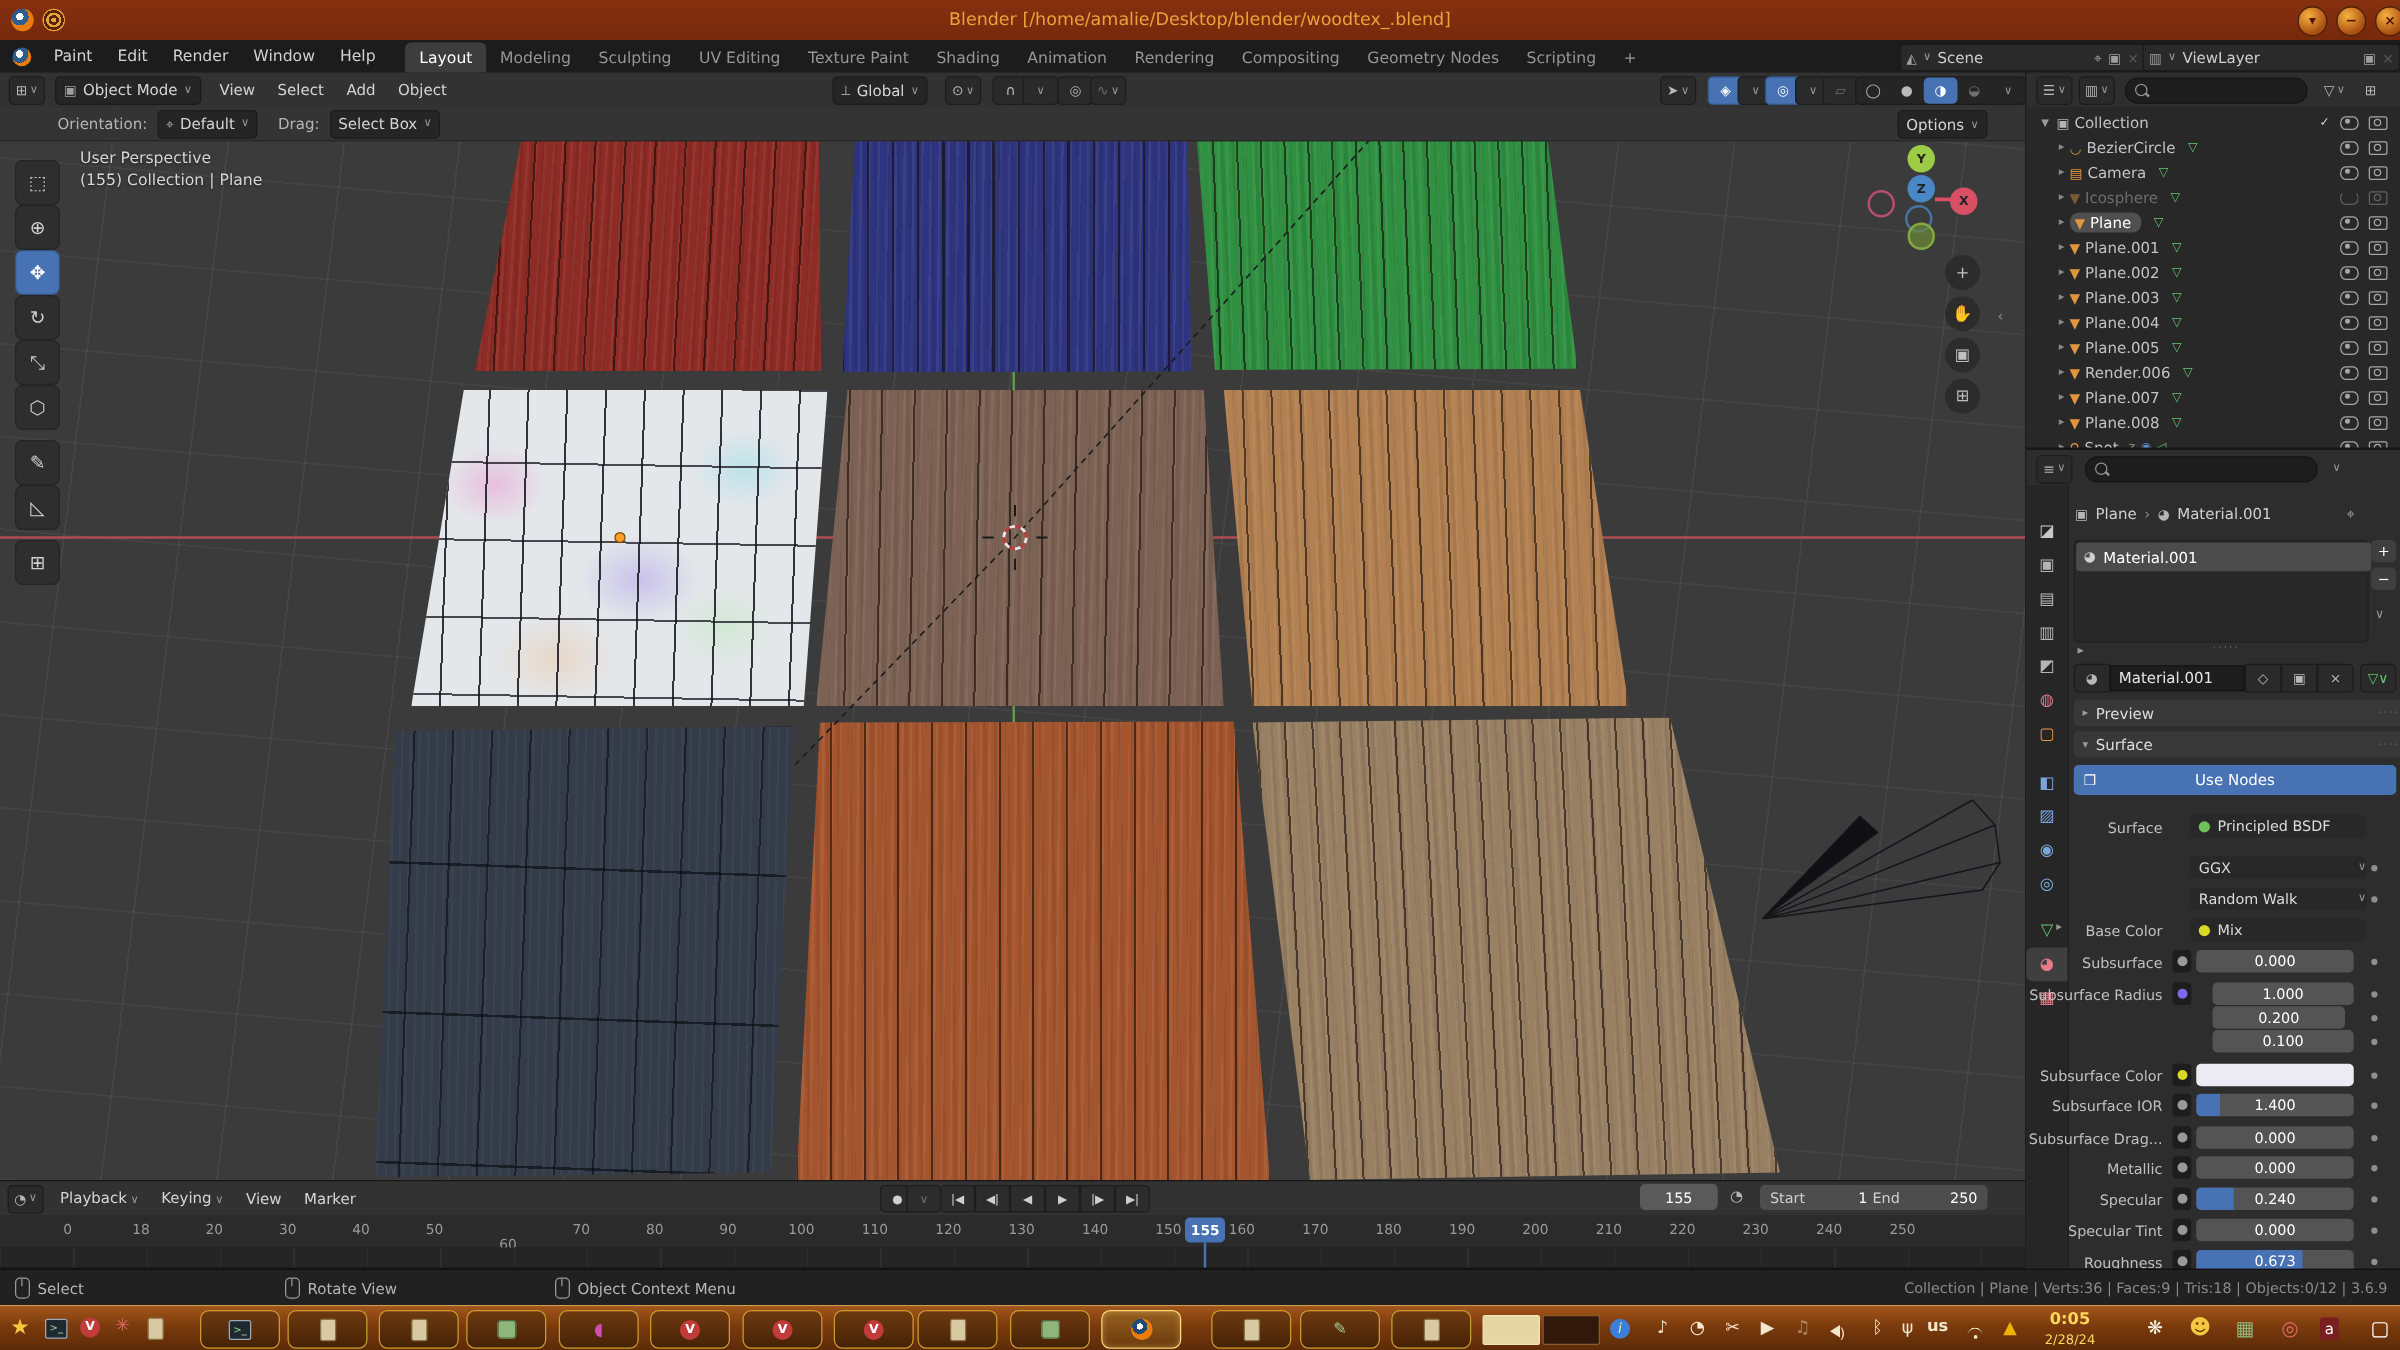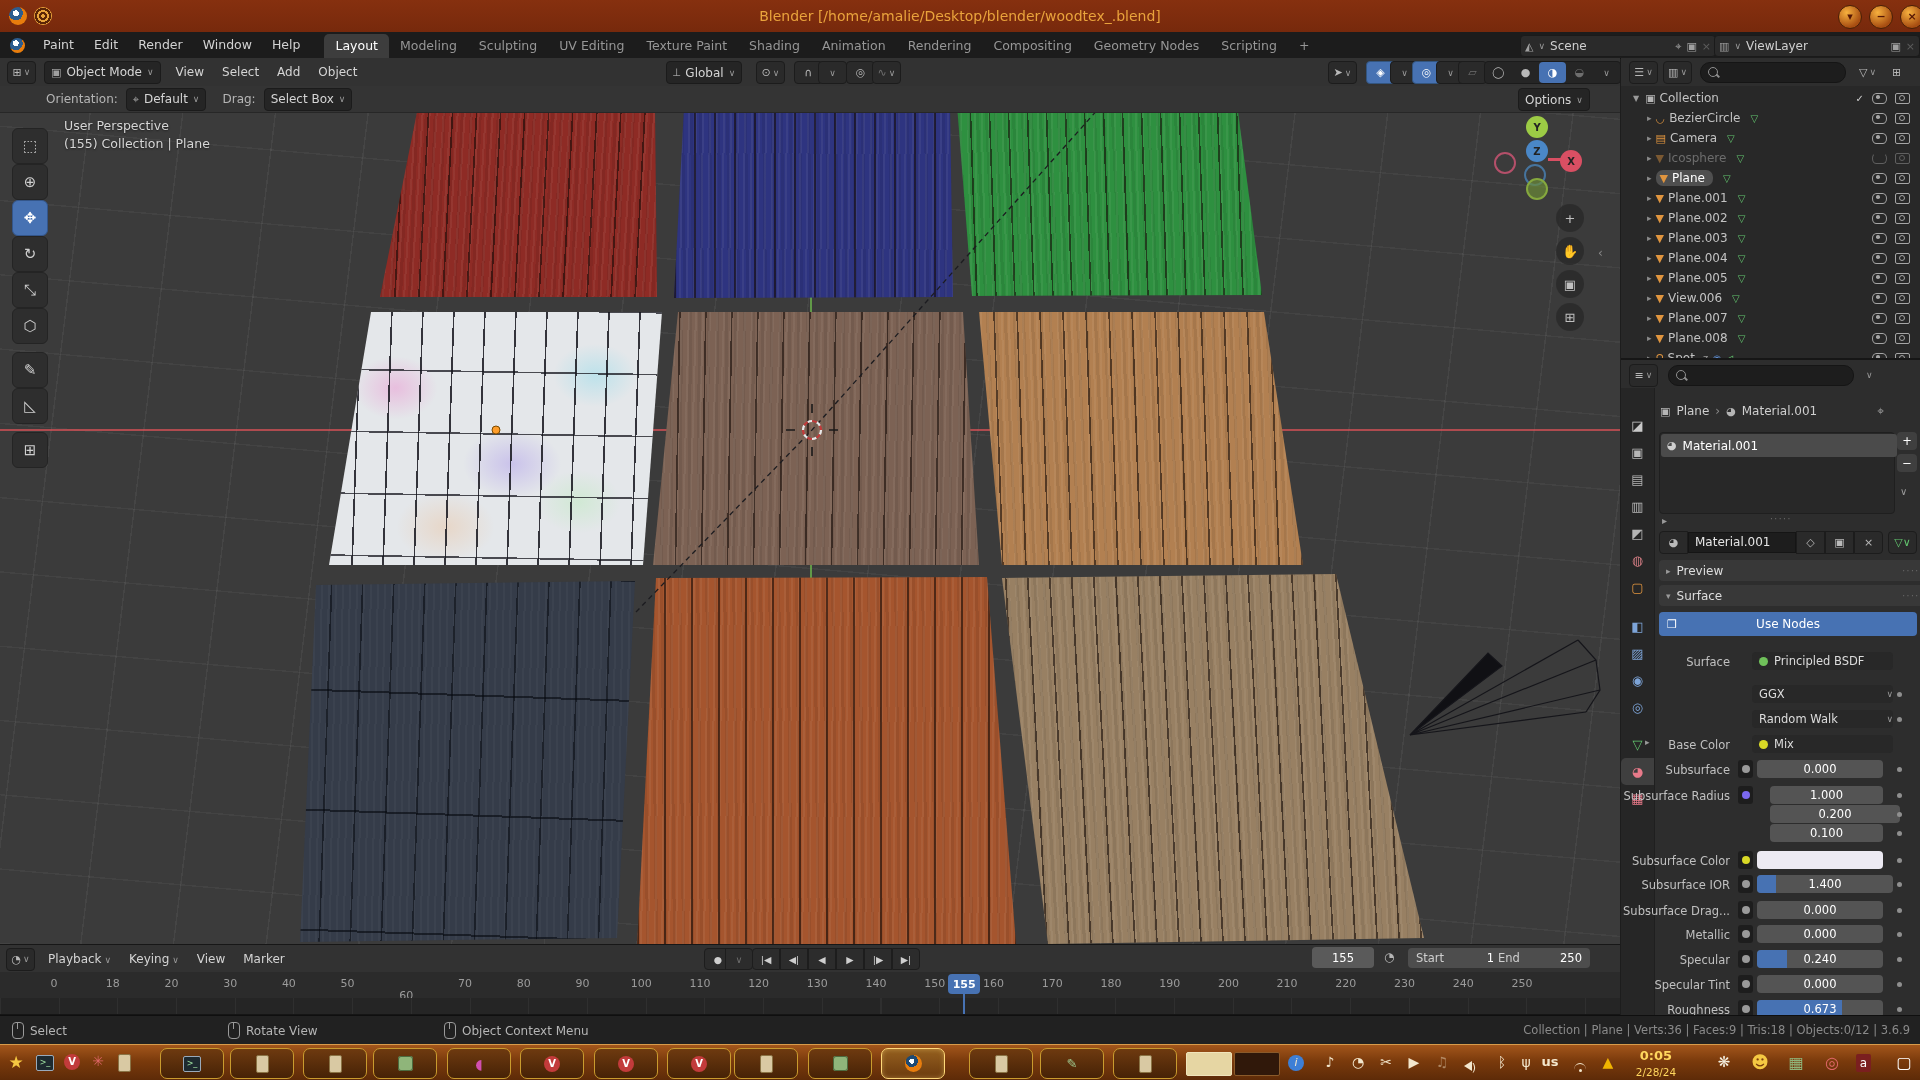--- a/index.html
+++ b/index.html
@@ -395,21 +395,21 @@
         <span style="margin-left: 26px; font-size: 9px; color: rgb(138, 138, 138);">▸</span>
         <span class="ol-ic" style="color: rgb(224, 149, 63); margin-left: 4px; opacity: 1;">▼</span>
         <span class="ol-name">Plane.005</span>
         <span style="color: rgb(99, 199, 111); font-size: 10px; margin-left: 10px;">▽</span>
         <span class="i-eye" style="margin-left: auto;"></span>
         <span class="i-cam" style="margin-left: 8px; margin-right: 10px;"></span>
       </div>
       <div class="ol-row" style="top: 202px;">
         <span style="margin-left: 26px; font-size: 9px; color: rgb(138, 138, 138);">▸</span>
         <span class="ol-ic" style="color: rgb(224, 149, 63); margin-left: 4px; opacity: 1;">▼</span>
-        <span class="ol-name">View.006</span>
+        <span class="ol-name">Render.006</span>
         <span style="color: rgb(99, 199, 111); font-size: 10px; margin-left: 10px;">▽</span>
         <span class="i-eye" style="margin-left: auto;"></span>
         <span class="i-cam" style="margin-left: 8px; margin-right: 10px;"></span>
       </div>
       <div class="ol-row" style="top: 222px;">
         <span style="margin-left: 26px; font-size: 9px; color: rgb(138, 138, 138);">▸</span>
         <span class="ol-ic" style="color: rgb(224, 149, 63); margin-left: 4px; opacity: 1;">▼</span>
         <span class="ol-name">Plane.007</span>
         <span style="color: rgb(99, 199, 111); font-size: 10px; margin-left: 10px;">▽</span>
         <span class="i-eye" style="margin-left: auto;"></span>
@@ -531,39 +531,39 @@
       </div>
       <div class="adot" style="left: 1897px; top: 767px;"></div>
       <div class="plabel" style="left: 1622px; top: 789px;">Subsurface Radius</div>
       <div class="socket" style="left: 1738px; top: 786px;">
         <b style="background: rgb(123, 104, 238);"></b>
       </div>
       <div class="pfield" style="left: 1770px; top: 786px; width: 113px;">
         <span class="val">1.000</span>
       </div>
       <div class="adot" style="left: 1897px; top: 793px;"></div>
-      <div class="pfield" style="left: 1770px; top: 805px; width: 130px;">
+      <div class="pfield" style="left: 1770px; top: 805px; width: 106px;">
         <span class="val">0.200</span>
       </div>
       <div class="adot" style="left: 1897px; top: 812px;"></div>
       <div class="pfield" style="left: 1770px; top: 824px; width: 113px;">
         <span class="val">0.100</span>
       </div>
       <div class="adot" style="left: 1897px; top: 831px;"></div>
       <div class="plabel" style="left: 1622px; top: 854px;">Subsurface Color</div>
       <div class="socket" style="left: 1738px; top: 851px;">
         <b style="background: rgb(216, 216, 38);"></b>
       </div>
       <div class="pfield" style="left: 1757px; top: 851px; width: 126px; background: rgb(236, 234, 242);"></div>
       <div class="adot" style="left: 1897px; top: 858px;"></div>
       <div class="plabel" style="left: 1622px; top: 878px;">Subsurface IOR</div>
       <div class="socket" style="left: 1738px; top: 875px;">
         <b style="background: rgb(153, 153, 153);"></b>
       </div>
-      <div class="pfield" style="left: 1757px; top: 875px; width: 136px;">
+      <div class="pfield" style="left: 1757px; top: 875px; width: 126px;">
         <span class="fill" style="width: 19px;"></span>
         <span class="val">1.400</span>
       </div>
       <div class="adot" style="left: 1897px; top: 882px;"></div>
       <div class="plabel" style="left: 1622px; top: 904px;">Subsurface Drag...</div>
       <div class="socket" style="left: 1738px; top: 901px;">
         <b style="background: rgb(153, 153, 153);"></b>
       </div>
       <div class="pfield" style="left: 1757px; top: 901px; width: 126px;">
         <span class="val">0.000</span>

